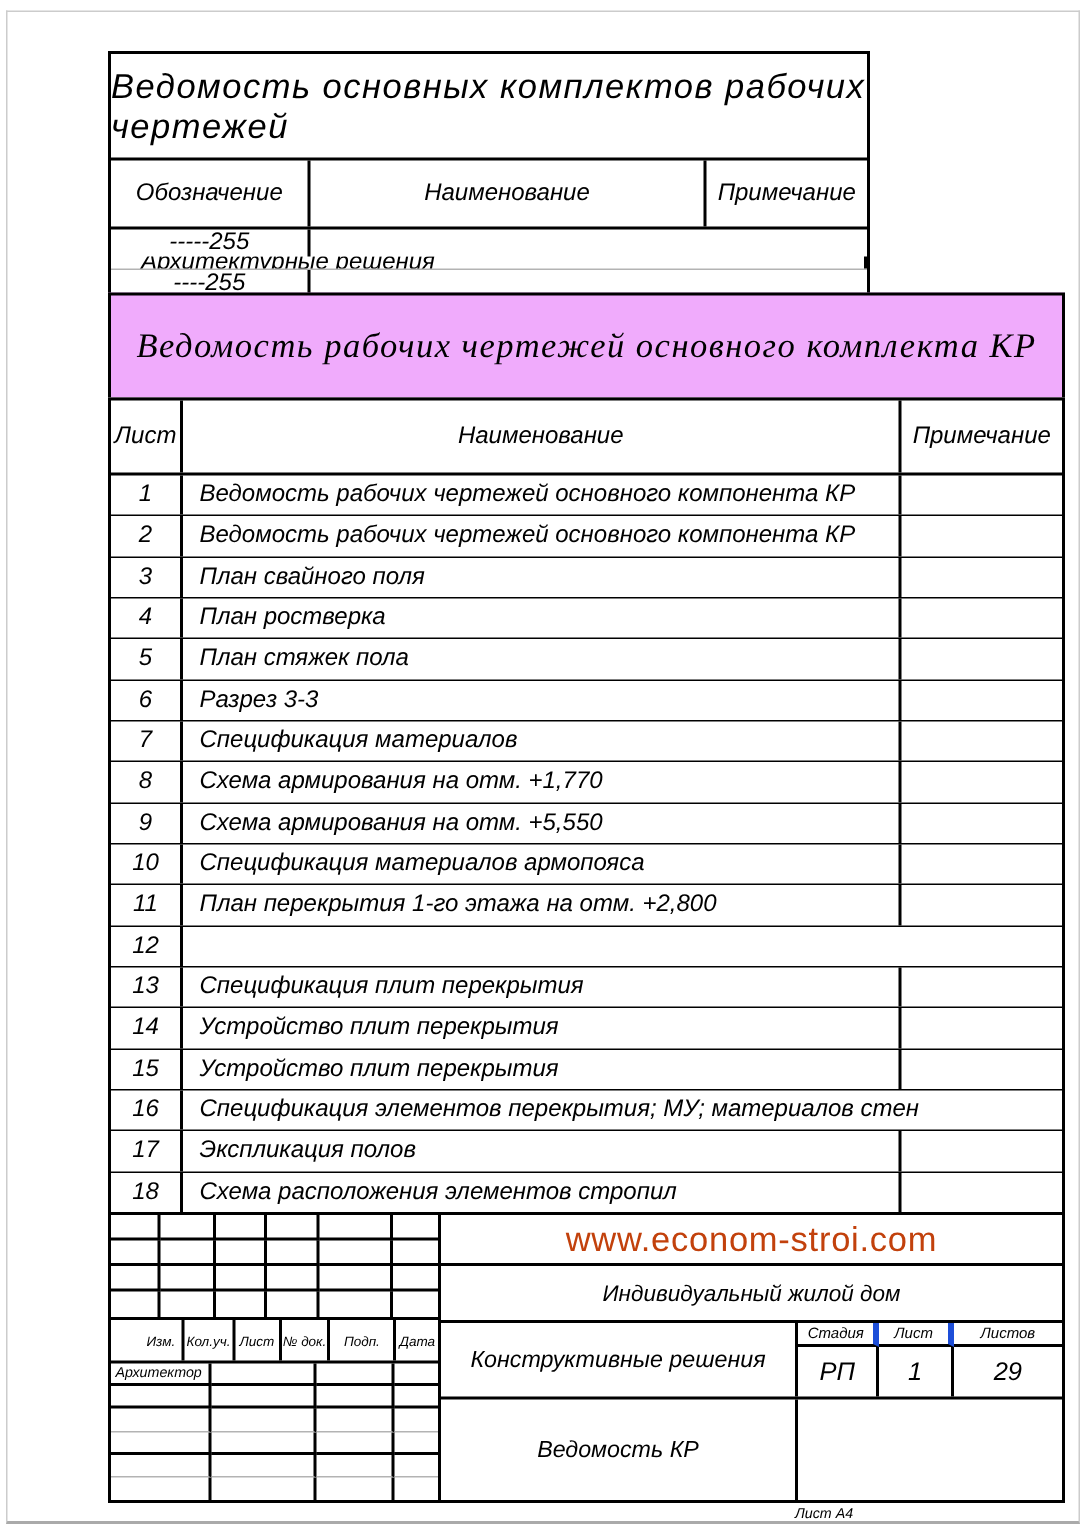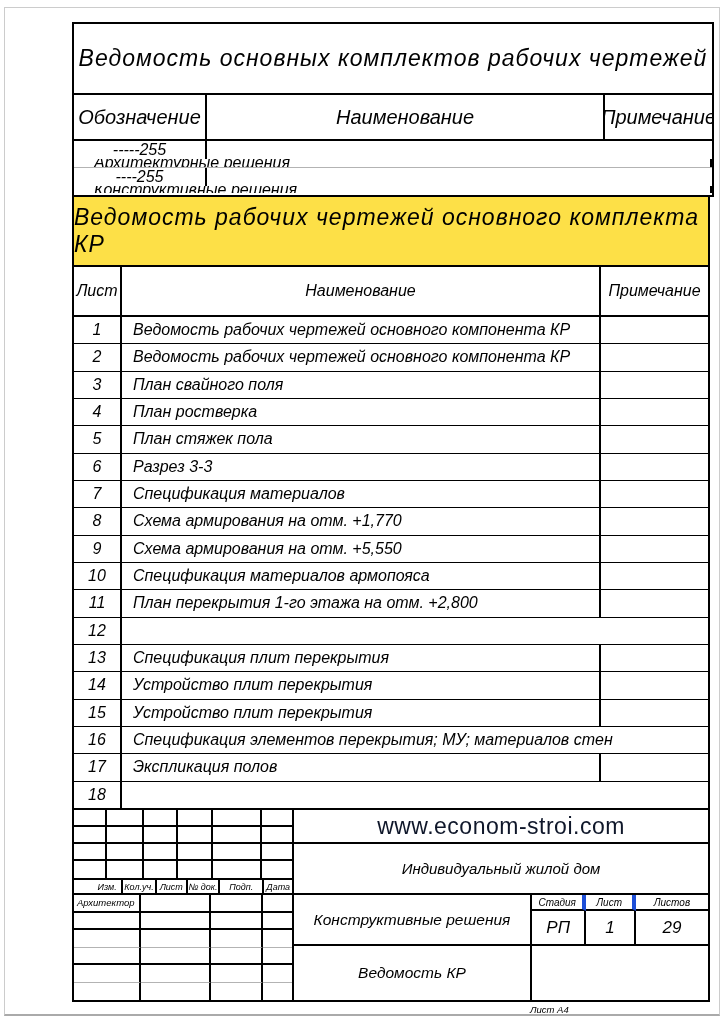--- a/index.html
+++ b/index.html
@@ -18,73 +18,73 @@
     position: absolute; left: 4px; top: 7px; width: 716px; height: 1009px;
     border: 1px solid #cccccc; border-bottom: 2px solid #aaaaaa;
   }
 
   
   .cols { display: flex; }
   .cell { display: flex; align-items: center; overflow: hidden; white-space: nowrap; }
   .ctr  { justify-content: center; }
 
   
-  .t1 { position: absolute; left: 72px; top: 22px; width: 642px; height: 175px; border: 2px solid #000; background:#fff; }
+  .t1 { position: absolute; left: 72px; top: 34px; width: 508px; height: 175px; border: 2px solid #000; background:#fff; }
   .big-title { display: flex; align-items: center; justify-content: center;
     font-size: 23px; letter-spacing: 1px; }
   .t1 .title { height: 71px; border-bottom: 2px solid #000; }
-  .t1 .head  { height: 46px; border-bottom: 2px solid #000; font-size: 20px; }
+  .t1 .head  { height: 46px; border-bottom: 2px solid #000; font-size: 16px; }
   .c-des  { width: 133px; border-right: 2px solid #000; justify-content: center; }
   .c-name { flex: 1; border-right: 2px solid #000; text-align: center; }
   .c-note { width: 107px; justify-content: center; }
   .t1 .row { height: 26px; font-size: 16px; flex-direction: column; }
   .t1 .row + .row { border-top: 1px solid #b3b3b3; }
   .pad  { padding-left: 20px; }
   .pad2 { padding-left: 11px; }
 
   
   .t2title { position: absolute; left: 72px; top: 195px; width: 638px; height: 72px;
-    border: 2px solid #000; background:#fde047; }
+    border: 2px solid #000; background:#f0abfc;font-family:Liberation Serif, serif; }
 
   
   .t2 { position: absolute; left: 72px; top: 265px; width: 638px; height: 545px; border: 2px solid #000; background:#fff; }
   .t2 .head { height: 50px; border-bottom: 2px solid #000; font-size: 16px; }
   .c-sheet { width: 48px; border-right: 2px solid #000; justify-content: center; }
   .t2 .body { height: 491px; display: flex; flex-direction: column; }
   .t2row { flex: 1; display: flex; font-size: 16px; border-top: 1px solid #000; }
   .t2row:first-child { border-top: none; }
   .t2row.span .c-name { border-right: none; }
 
   
   .tb { position: absolute; left: 72px; top: 808px; width: 638px; height: 194px;
     border: 2px solid #000; display: flex; background:#fff; }
   .tb-left { width: 220px; border-right: 2px solid #000; display: flex; flex-direction: column; }
   .tb-grid-top { height: 70px; border-bottom: 2px solid #000; display: grid;
     grid-template-columns: 33fr 36fr 34fr 35fr 48fr 30fr; grid-template-rows: repeat(4, 1fr); }
   .tb-grid-top i { border-right: 2px solid #000; border-bottom: 2px solid #000; }
   .tb-grid-top i:nth-child(6n) { border-right: none; }
   .tb-grid-top i:nth-child(n+19) { border-bottom: none; }
-  .tb-rev { height: 15px; border-bottom: 2px solid #000; display: grid;
+  .tb-rev { height: 29px; border-bottom: 2px solid #000; display: grid;
     grid-template-columns: 33fr 36fr 34fr 35fr 48fr 30fr; font-size: 9px; padding-left: 19px; }
   .tb-rev span { display: flex; align-items: center; justify-content: center;
     border-right: 2px solid #000; overflow: hidden; white-space: nowrap; }
   .tb-rev span:nth-child(6) { border-right: none; }
   .tb-sign { flex: 1; display: grid;
     grid-template-columns: 67fr 70fr 52fr 29fr; grid-template-rows: repeat(6, 1fr); font-size: 9.5px; }
   .tb-sign i { border-right: 2px solid #000; border-bottom: 2px solid #000; }
   .tb-sign i:nth-child(4n) { border-right: none; }
   .tb-sign i:nth-child(n+9):nth-child(-n+12)  { border-bottom: 1px solid #b3b3b3; }
   .tb-sign i:nth-child(n+17):nth-child(-n+20) { border-bottom: 1px solid #b3b3b3; }
   .tb-sign i:nth-child(n+21) { border-bottom: none; }
   .tb-sign .role { display: flex; align-items: center; padding-left: 3px; white-space: nowrap; }
 
   .tb-right { flex: 1; display: flex; flex-direction: column; }
   .tb-www { height: 34px; border-bottom: 2px solid #000; display: flex; align-items: center;
-    justify-content: center; font-style: normal; color: #0f172a; font-size: 23px; letter-spacing: 0.5px; }
-  .tb-project { height: 51px; border-bottom: 2px solid #000; display: flex; align-items: center;
+    justify-content: center; font-style: normal; color: #c2410c; font-size: 23px; letter-spacing: 0.5px; }
+  .tb-project { height: 38px; border-bottom: 2px solid #000; display: flex; align-items: center;
     justify-content: center; font-size: 15px; }
   .tb-mid { height: 51px; border-bottom: 2px solid #000; display: flex; }
   .tb-doc, .tb-type { width: 238px; border-right: 2px solid #000; display: flex;
     align-items: center; justify-content: center; font-size: 15.5px; }
   .tb-slc { flex: 1; display: grid; grid-template-columns: 55fr 50fr 73fr; grid-template-rows: 16px 1fr; }
   .tb-slc .h { font-size: 10px; border-right: 4px solid #1d4ed8; border-bottom: 2px solid #000;
     display: flex; align-items: center; justify-content: center; }
   .tb-slc .h:nth-child(3) { border-right: none; }
   .tb-slc .v { font-size: 17px; border-right: 2px solid #000; display: flex;
     align-items: center; justify-content: center; }
@@ -205,20 +205,21 @@
       <div class="cell c-sheet">16</div>
       <div class="cell c-name pad2">Спецификация элементов перекрытия; МУ; материалов стен</div>
     </div>
     <div class="t2row">
       <div class="cell c-sheet">17</div>
       <div class="cell c-name pad2">Экспликация полов</div>
       <div class="cell c-note"></div>
     </div>
     <div class="t2row">
       <div class="cell c-sheet">18</div>
+      <div class="cell c-name pad2">Схема расположения элементов стропил</div>
       <div class="cell c-note"></div>
     </div>
   </div>
 </section>
 
 <section class="tb">
   <div class="tb-left">
     <div class="tb-grid-top">
         <i></i>
         <i></i>

